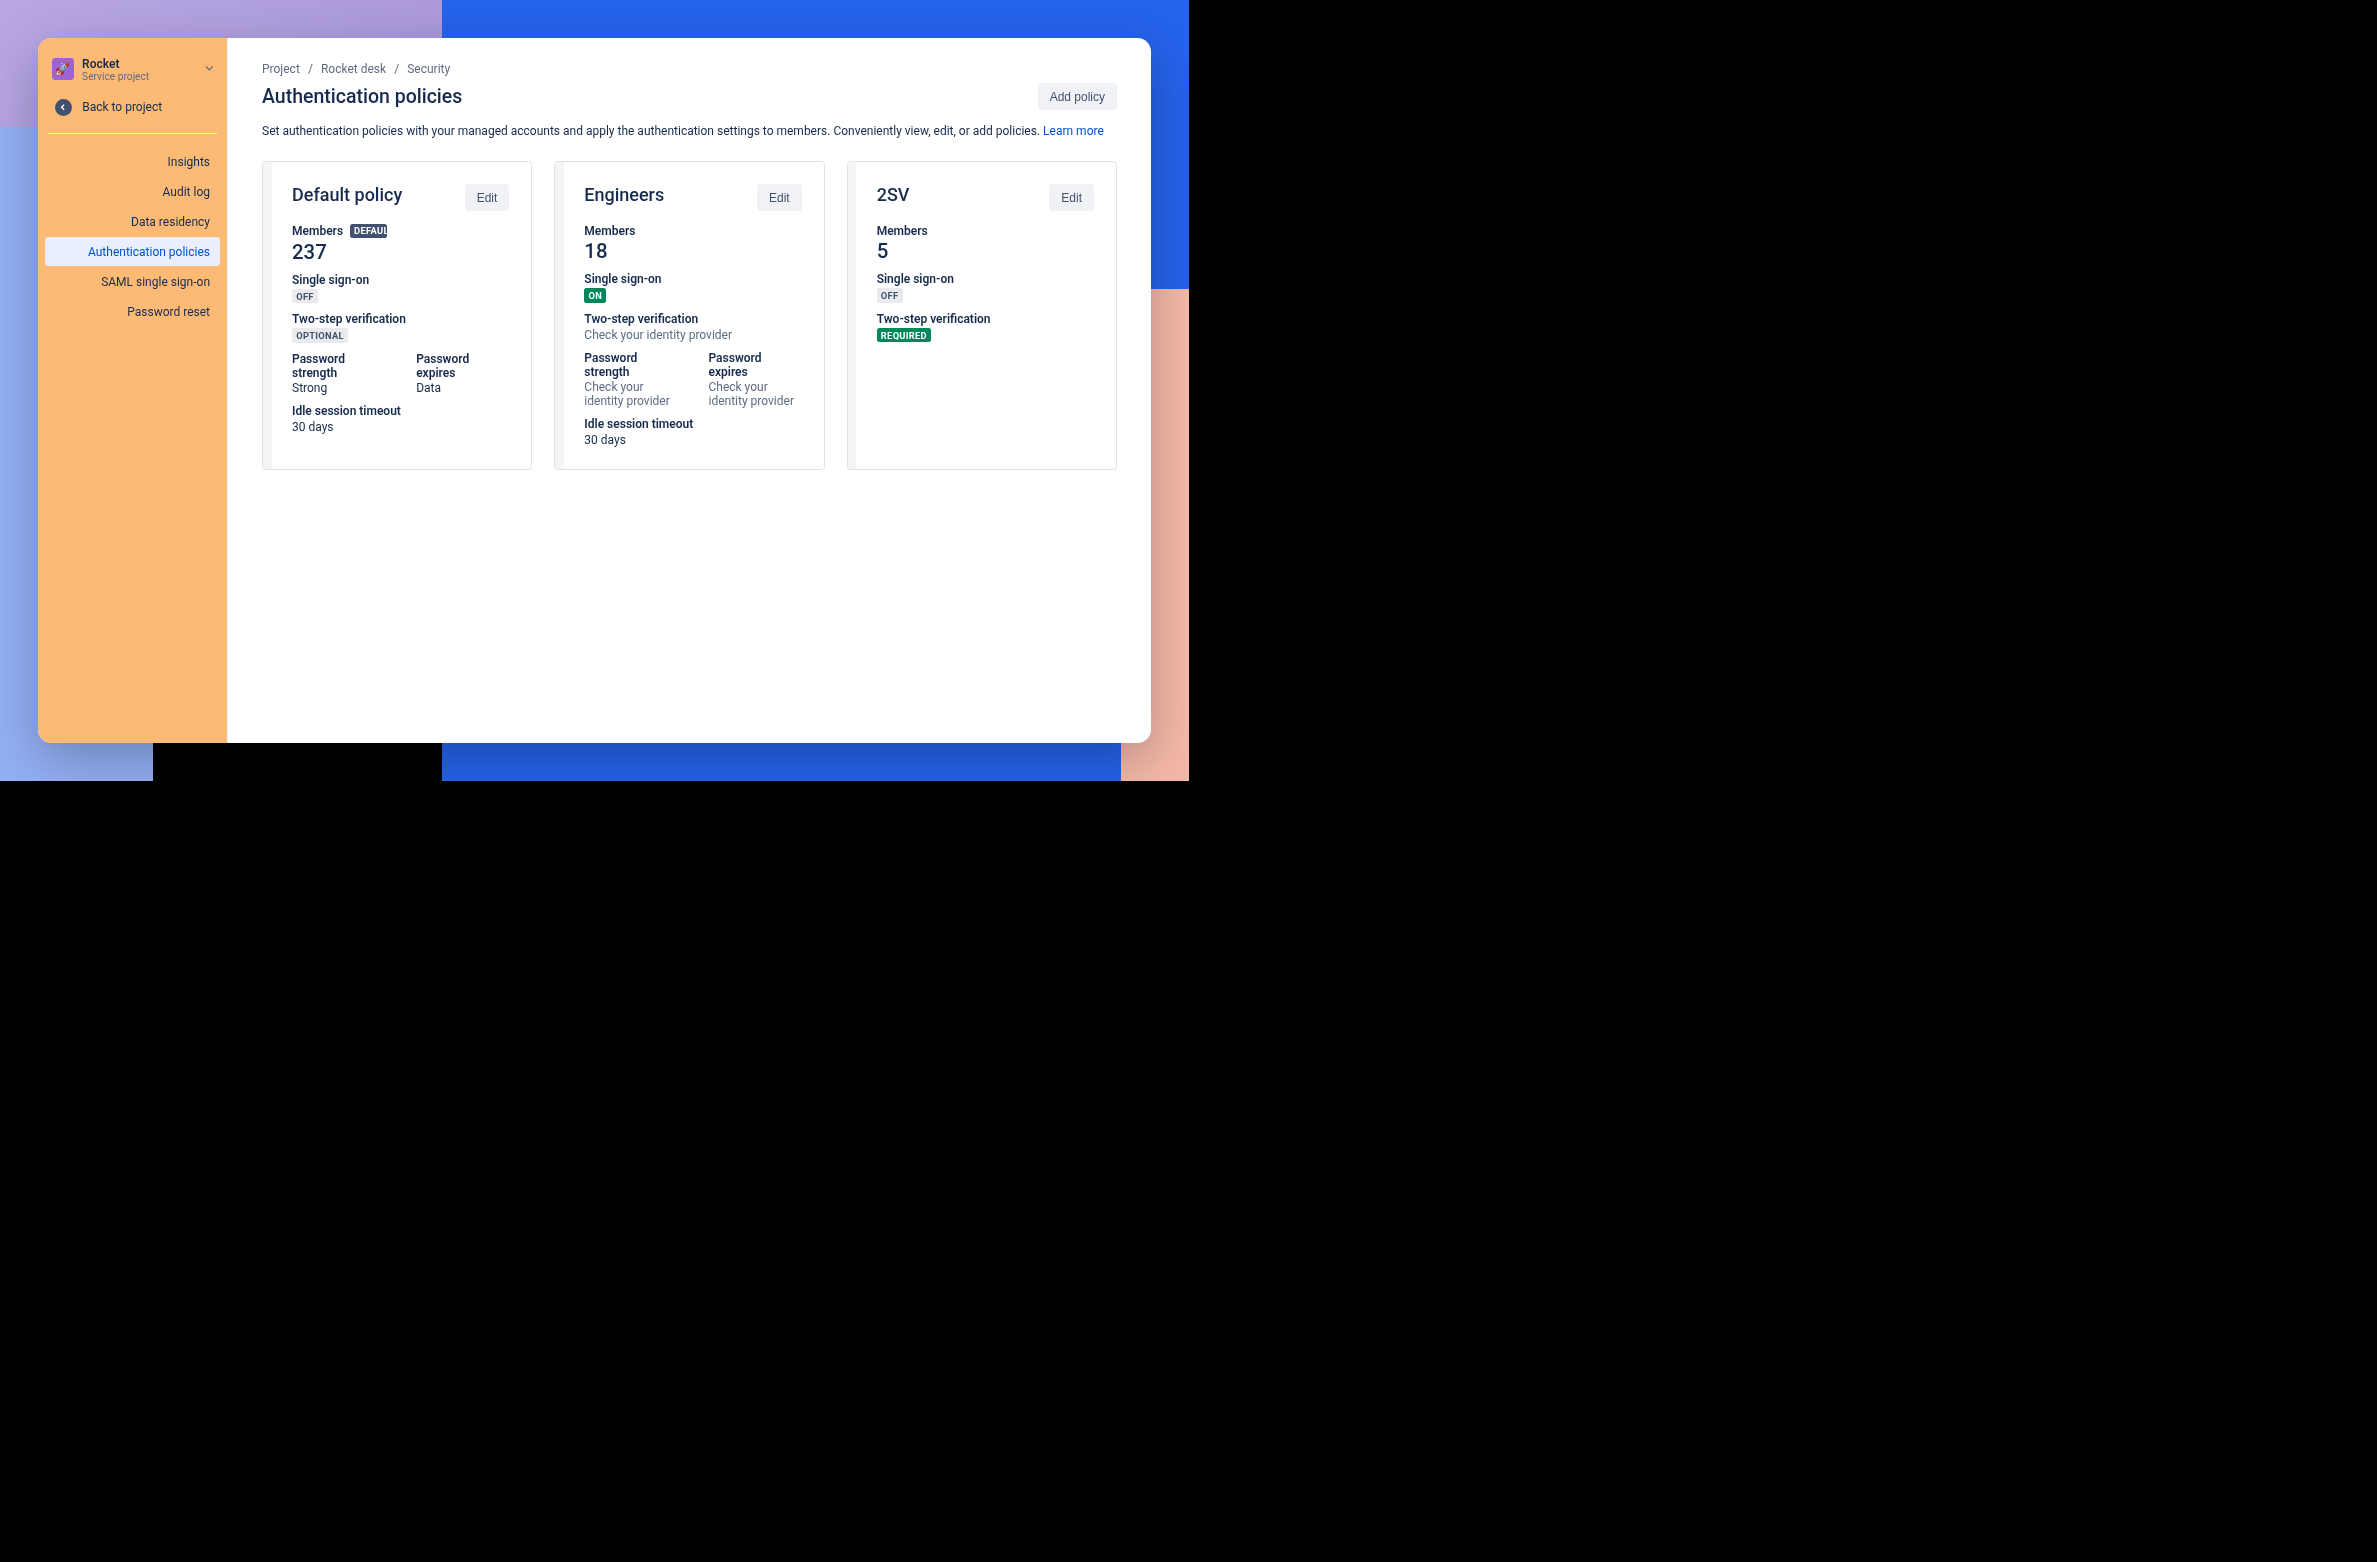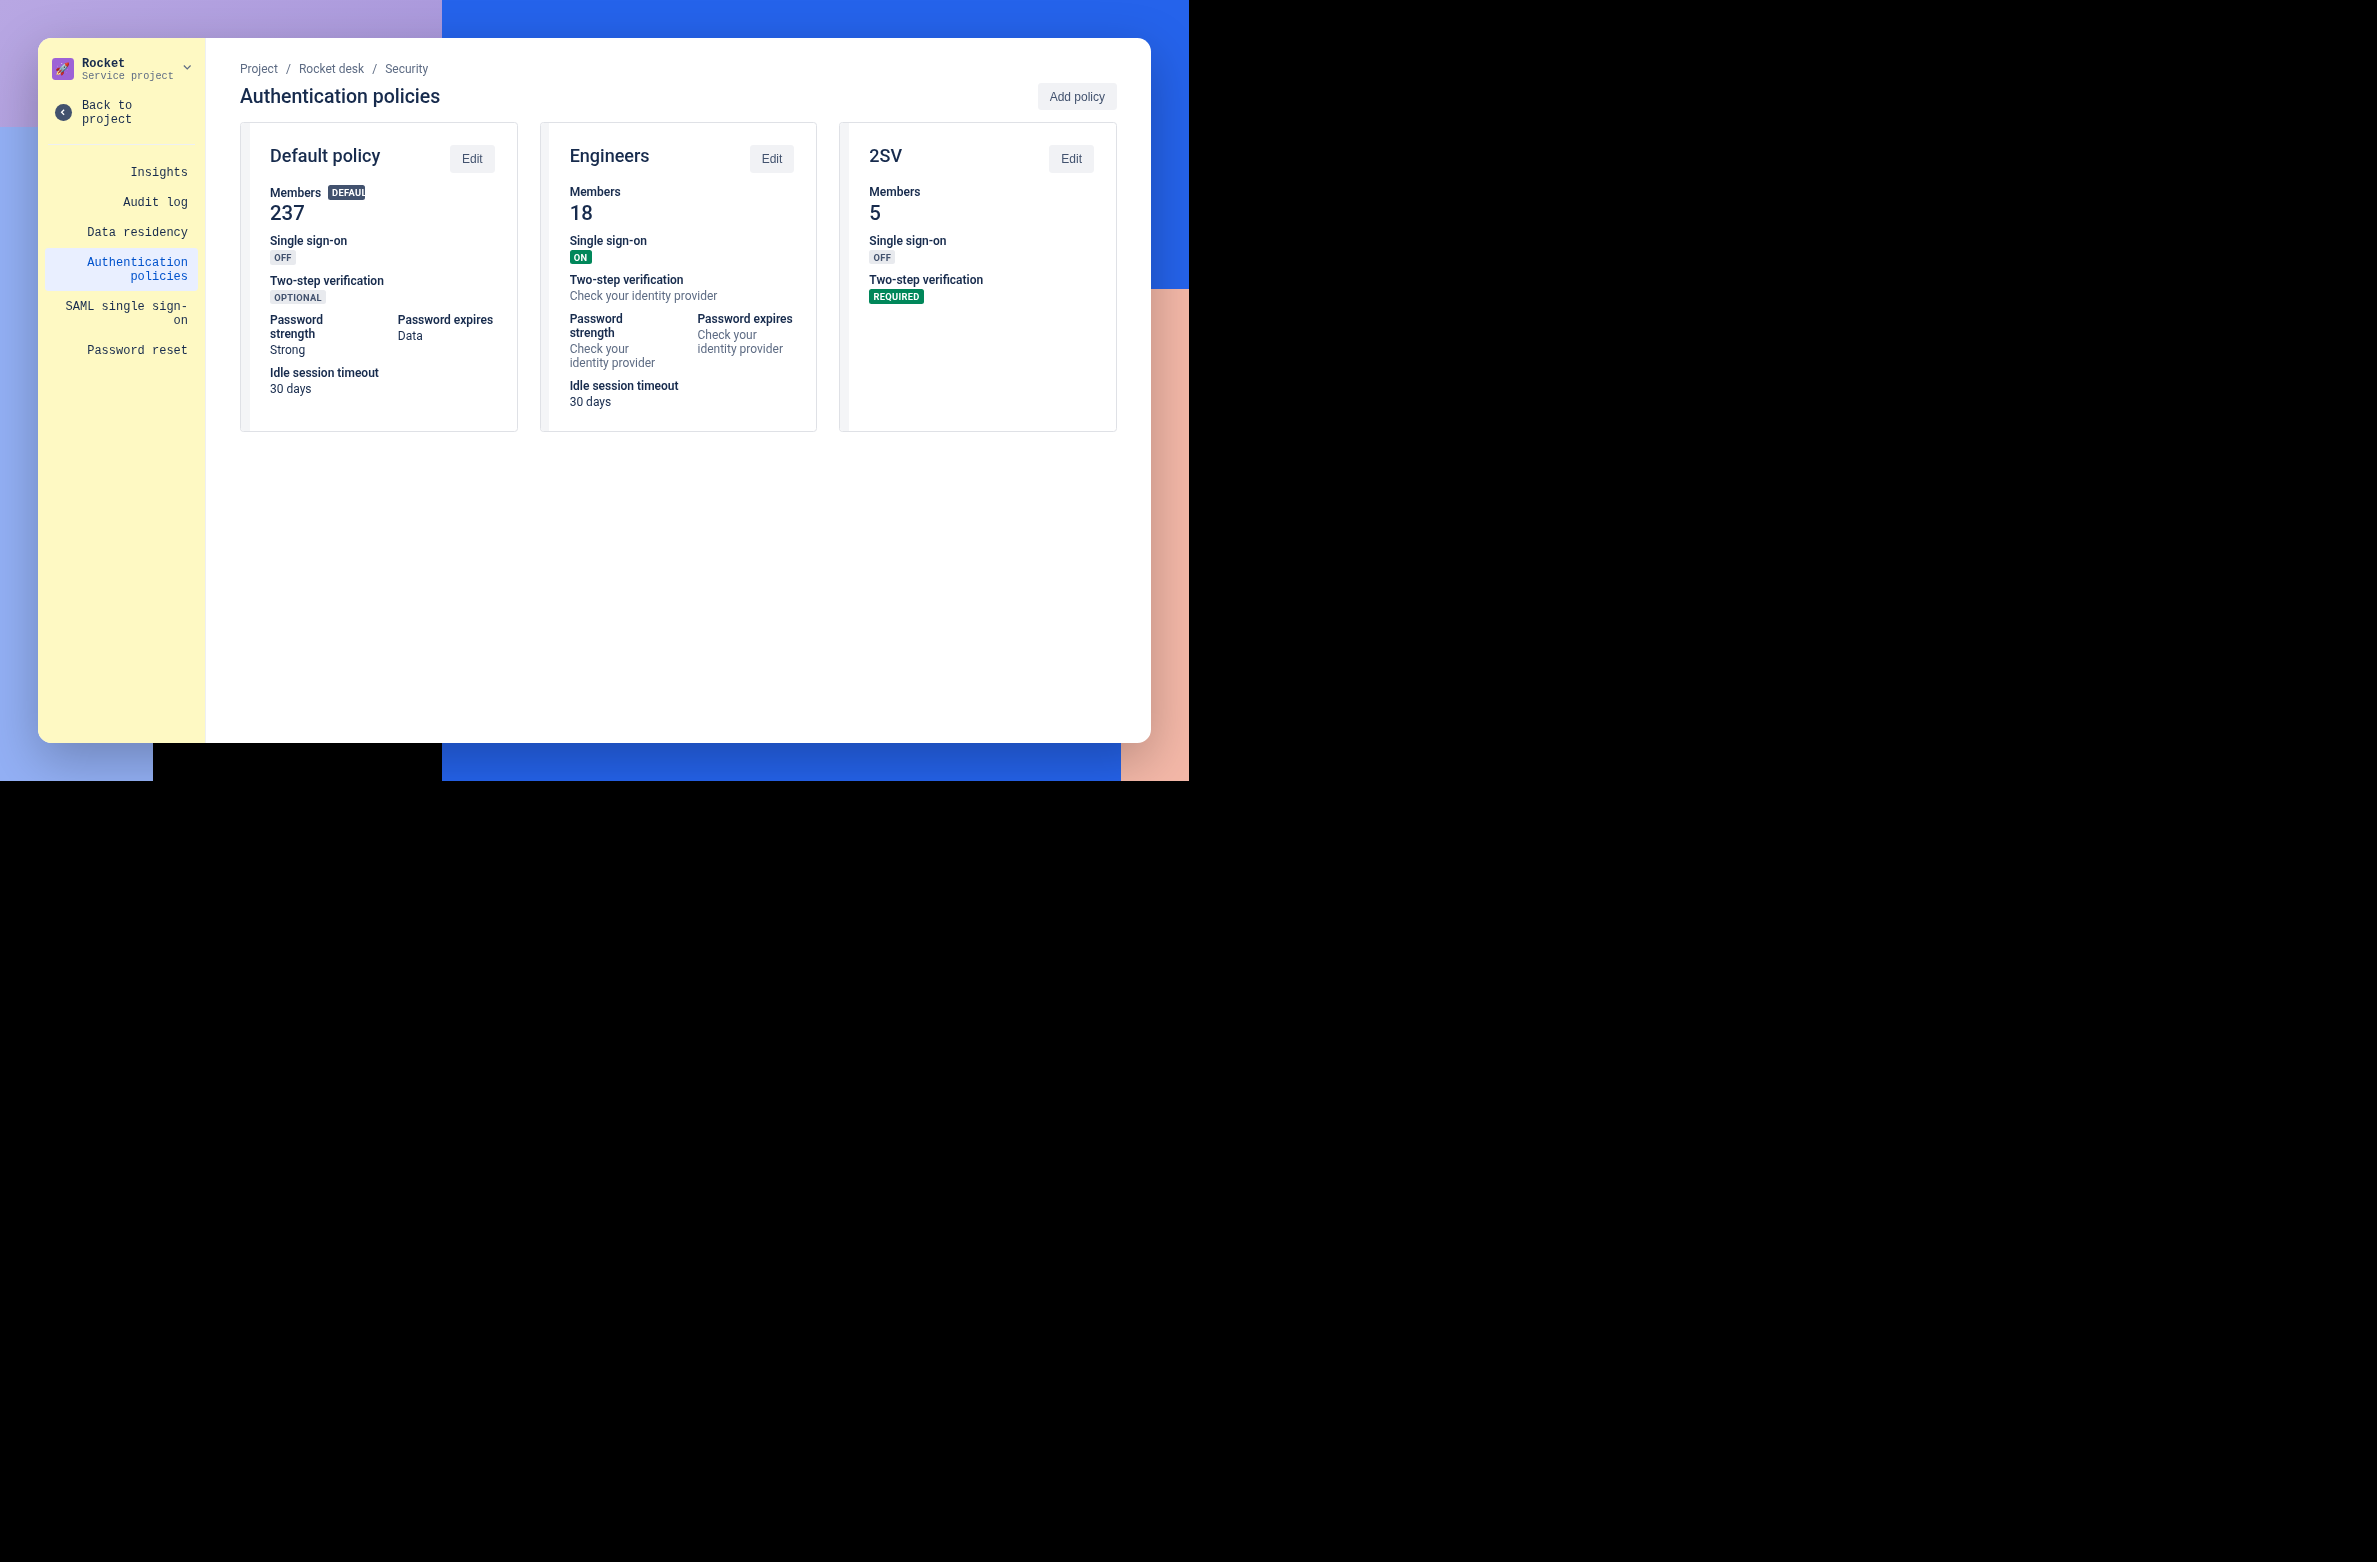--- a/index.html
+++ b/index.html
@@ -19,26 +19,25 @@
       position: absolute;
       top: 38px; left: 38px; right: 38px; bottom: 38px;
       background: #fff;
       border-radius: 13.6px;
       display: flex;
       overflow: hidden;
       z-index: 10;
       box-shadow: 0 17px 51px rgba(0,0,0,0.25);
     }
     .sidebar {
-      width: 168px;
-      background: #fef9c3;
+      width: 190px;
+      background: #fdba74;
       border-right: 0.8px solid #eef0f3;
       padding: 18.7px 6.8px 18.7px 6.8px;
       flex-shrink: 0;
-      font-family: Liberation Mono, monospace;
     }
     .project-selector {
       display: flex;
       align-items: center;
       gap: 8.5px;
       padding: 0 6.8px 0 6.8px;
       cursor: pointer;
     }
     .project-icon {
       width: 22px; height: 22px;
@@ -253,20 +252,23 @@
       <span>Rocket desk</span>
       <span class="sep">/</span>
       <span>Security</span>
     </div>
 
     <div class="page-header">
       <h1 class="page-title">Authentication policies</h1>
       <button class="btn">Add policy</button>
     </div>
 
+    <p class="page-desc">
+      <span>Set authentication policies with your managed accounts and apply the authentication settings to members. Conveniently view, edit, or add policies. </span><a href="#">Learn more</a>
+    </p>
 
     <div class="policies-grid">
 
       <div class="policy-card">
         <div class="card-head">
           <div class="card-title">Default policy</div>
           <button class="btn">Edit</button>
         </div>
         <div class="field">
           <div class="field-label">

